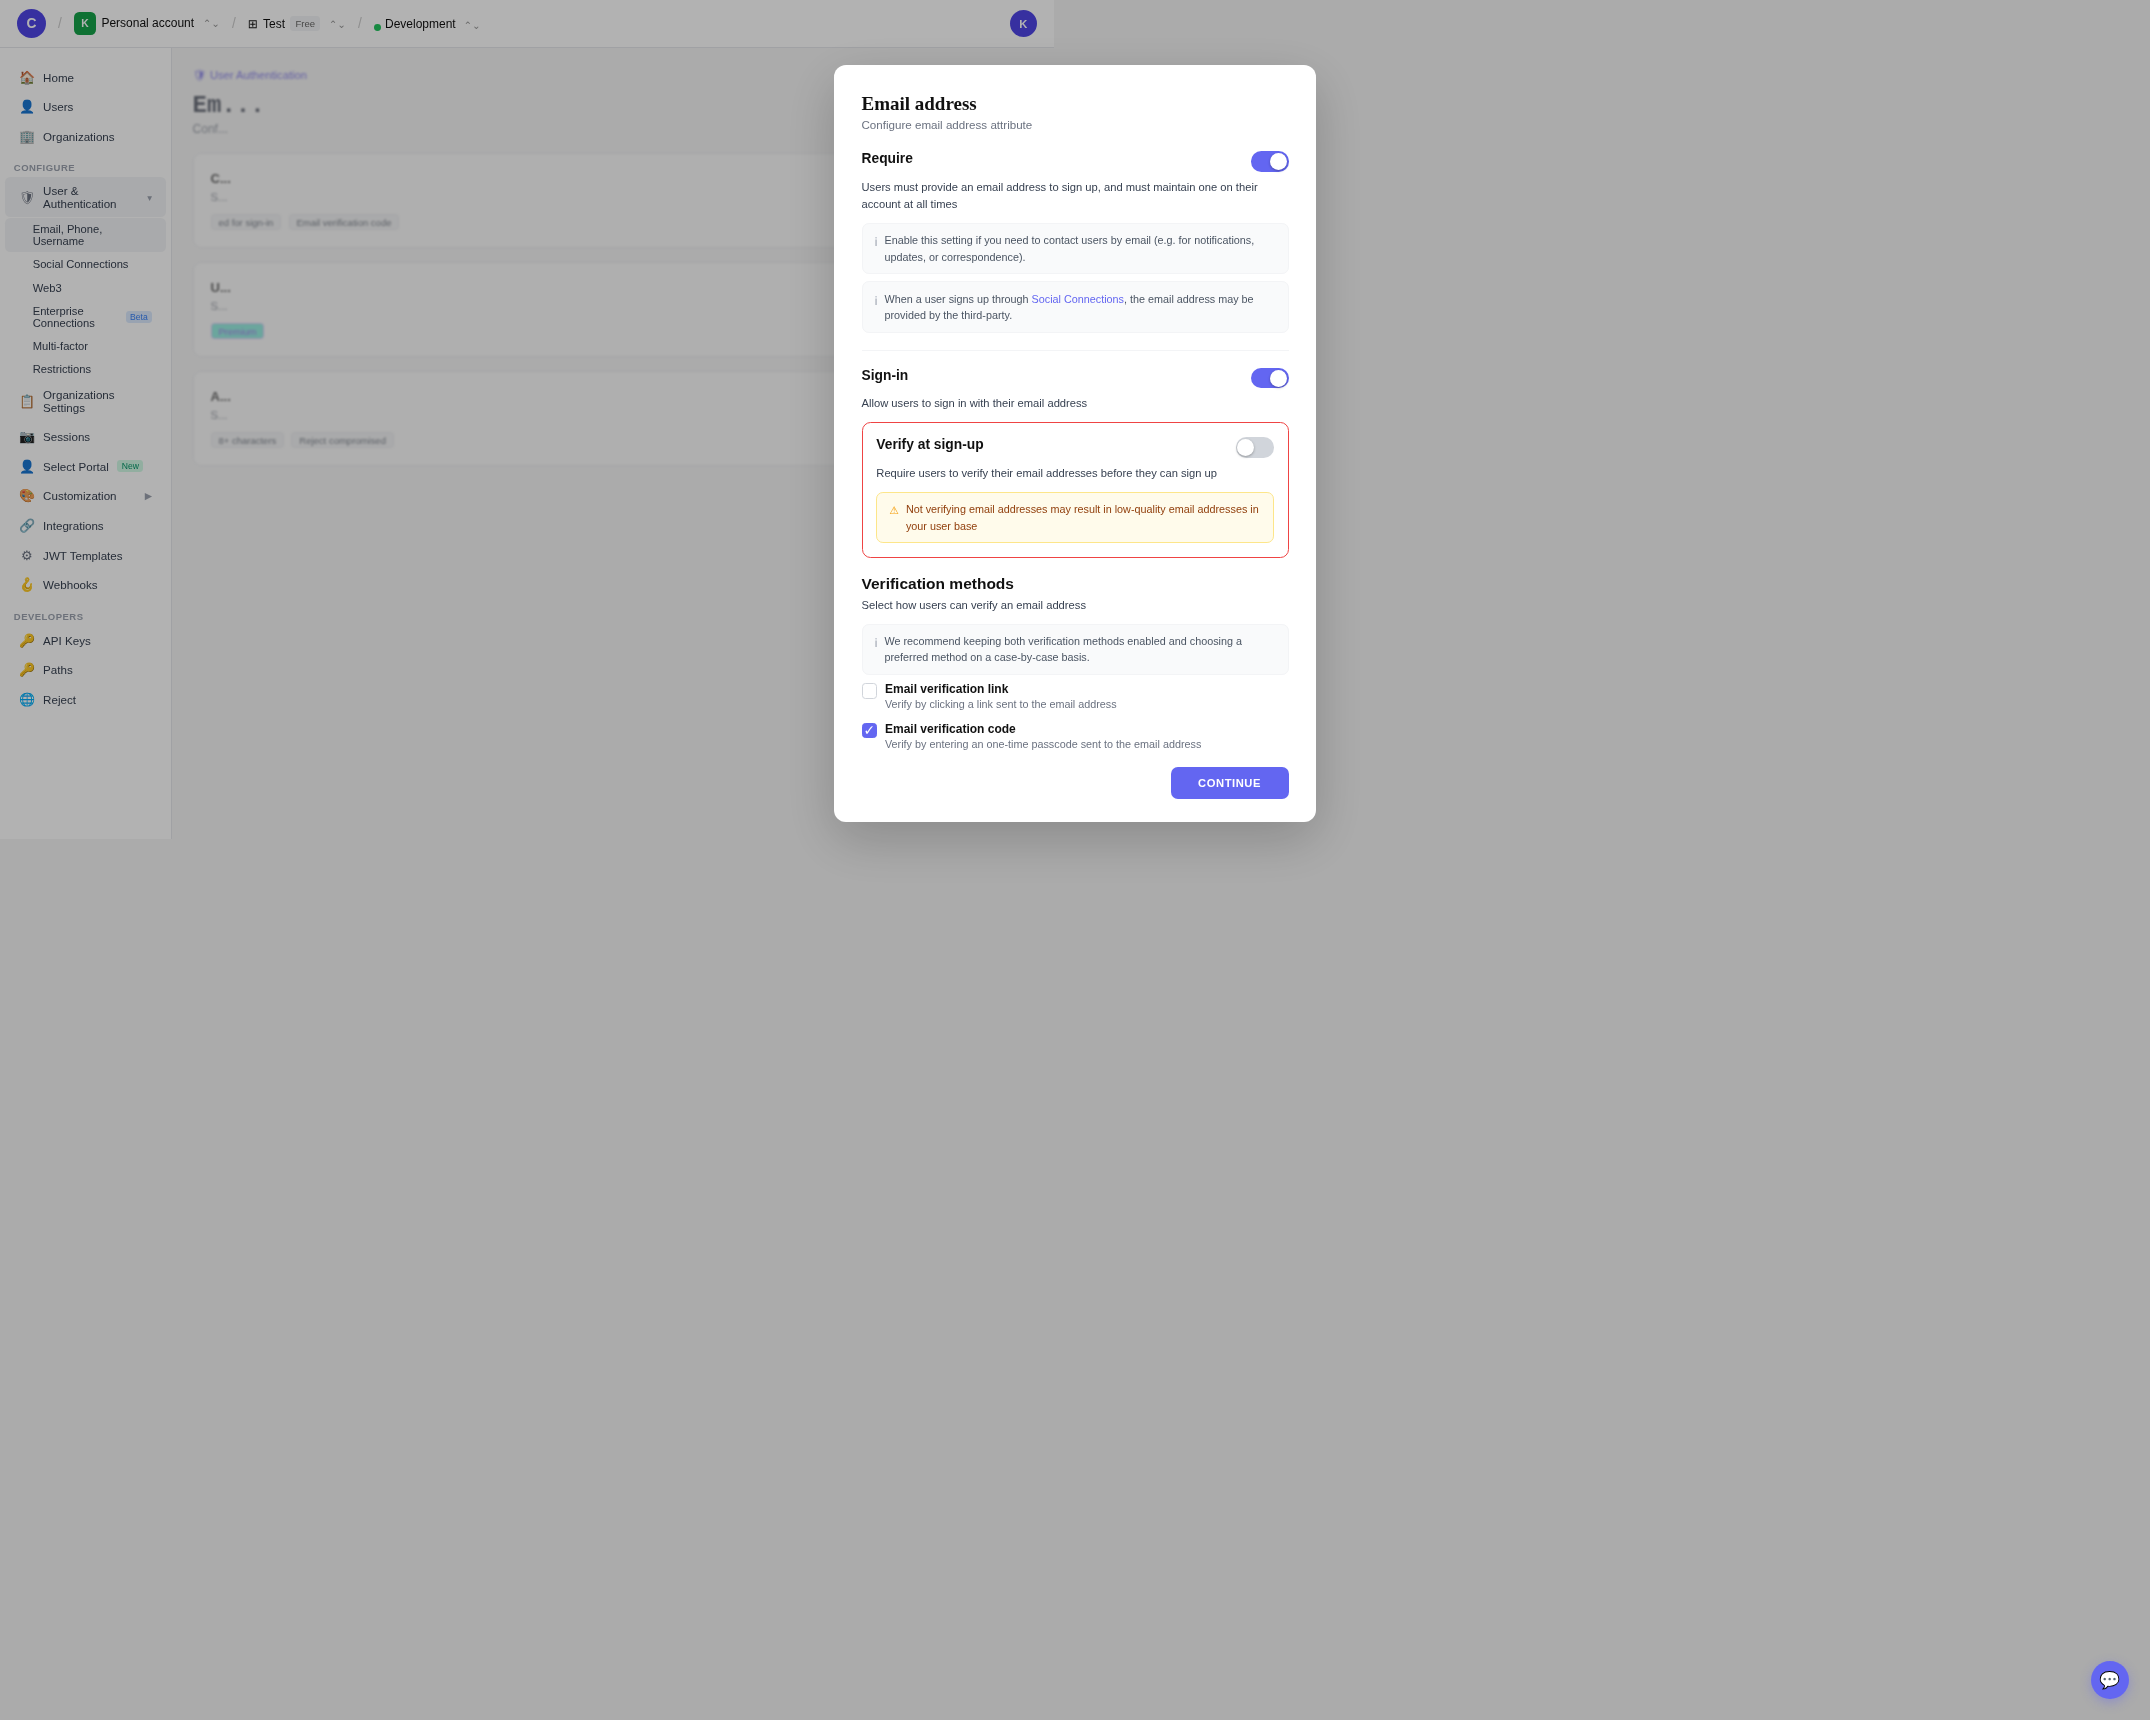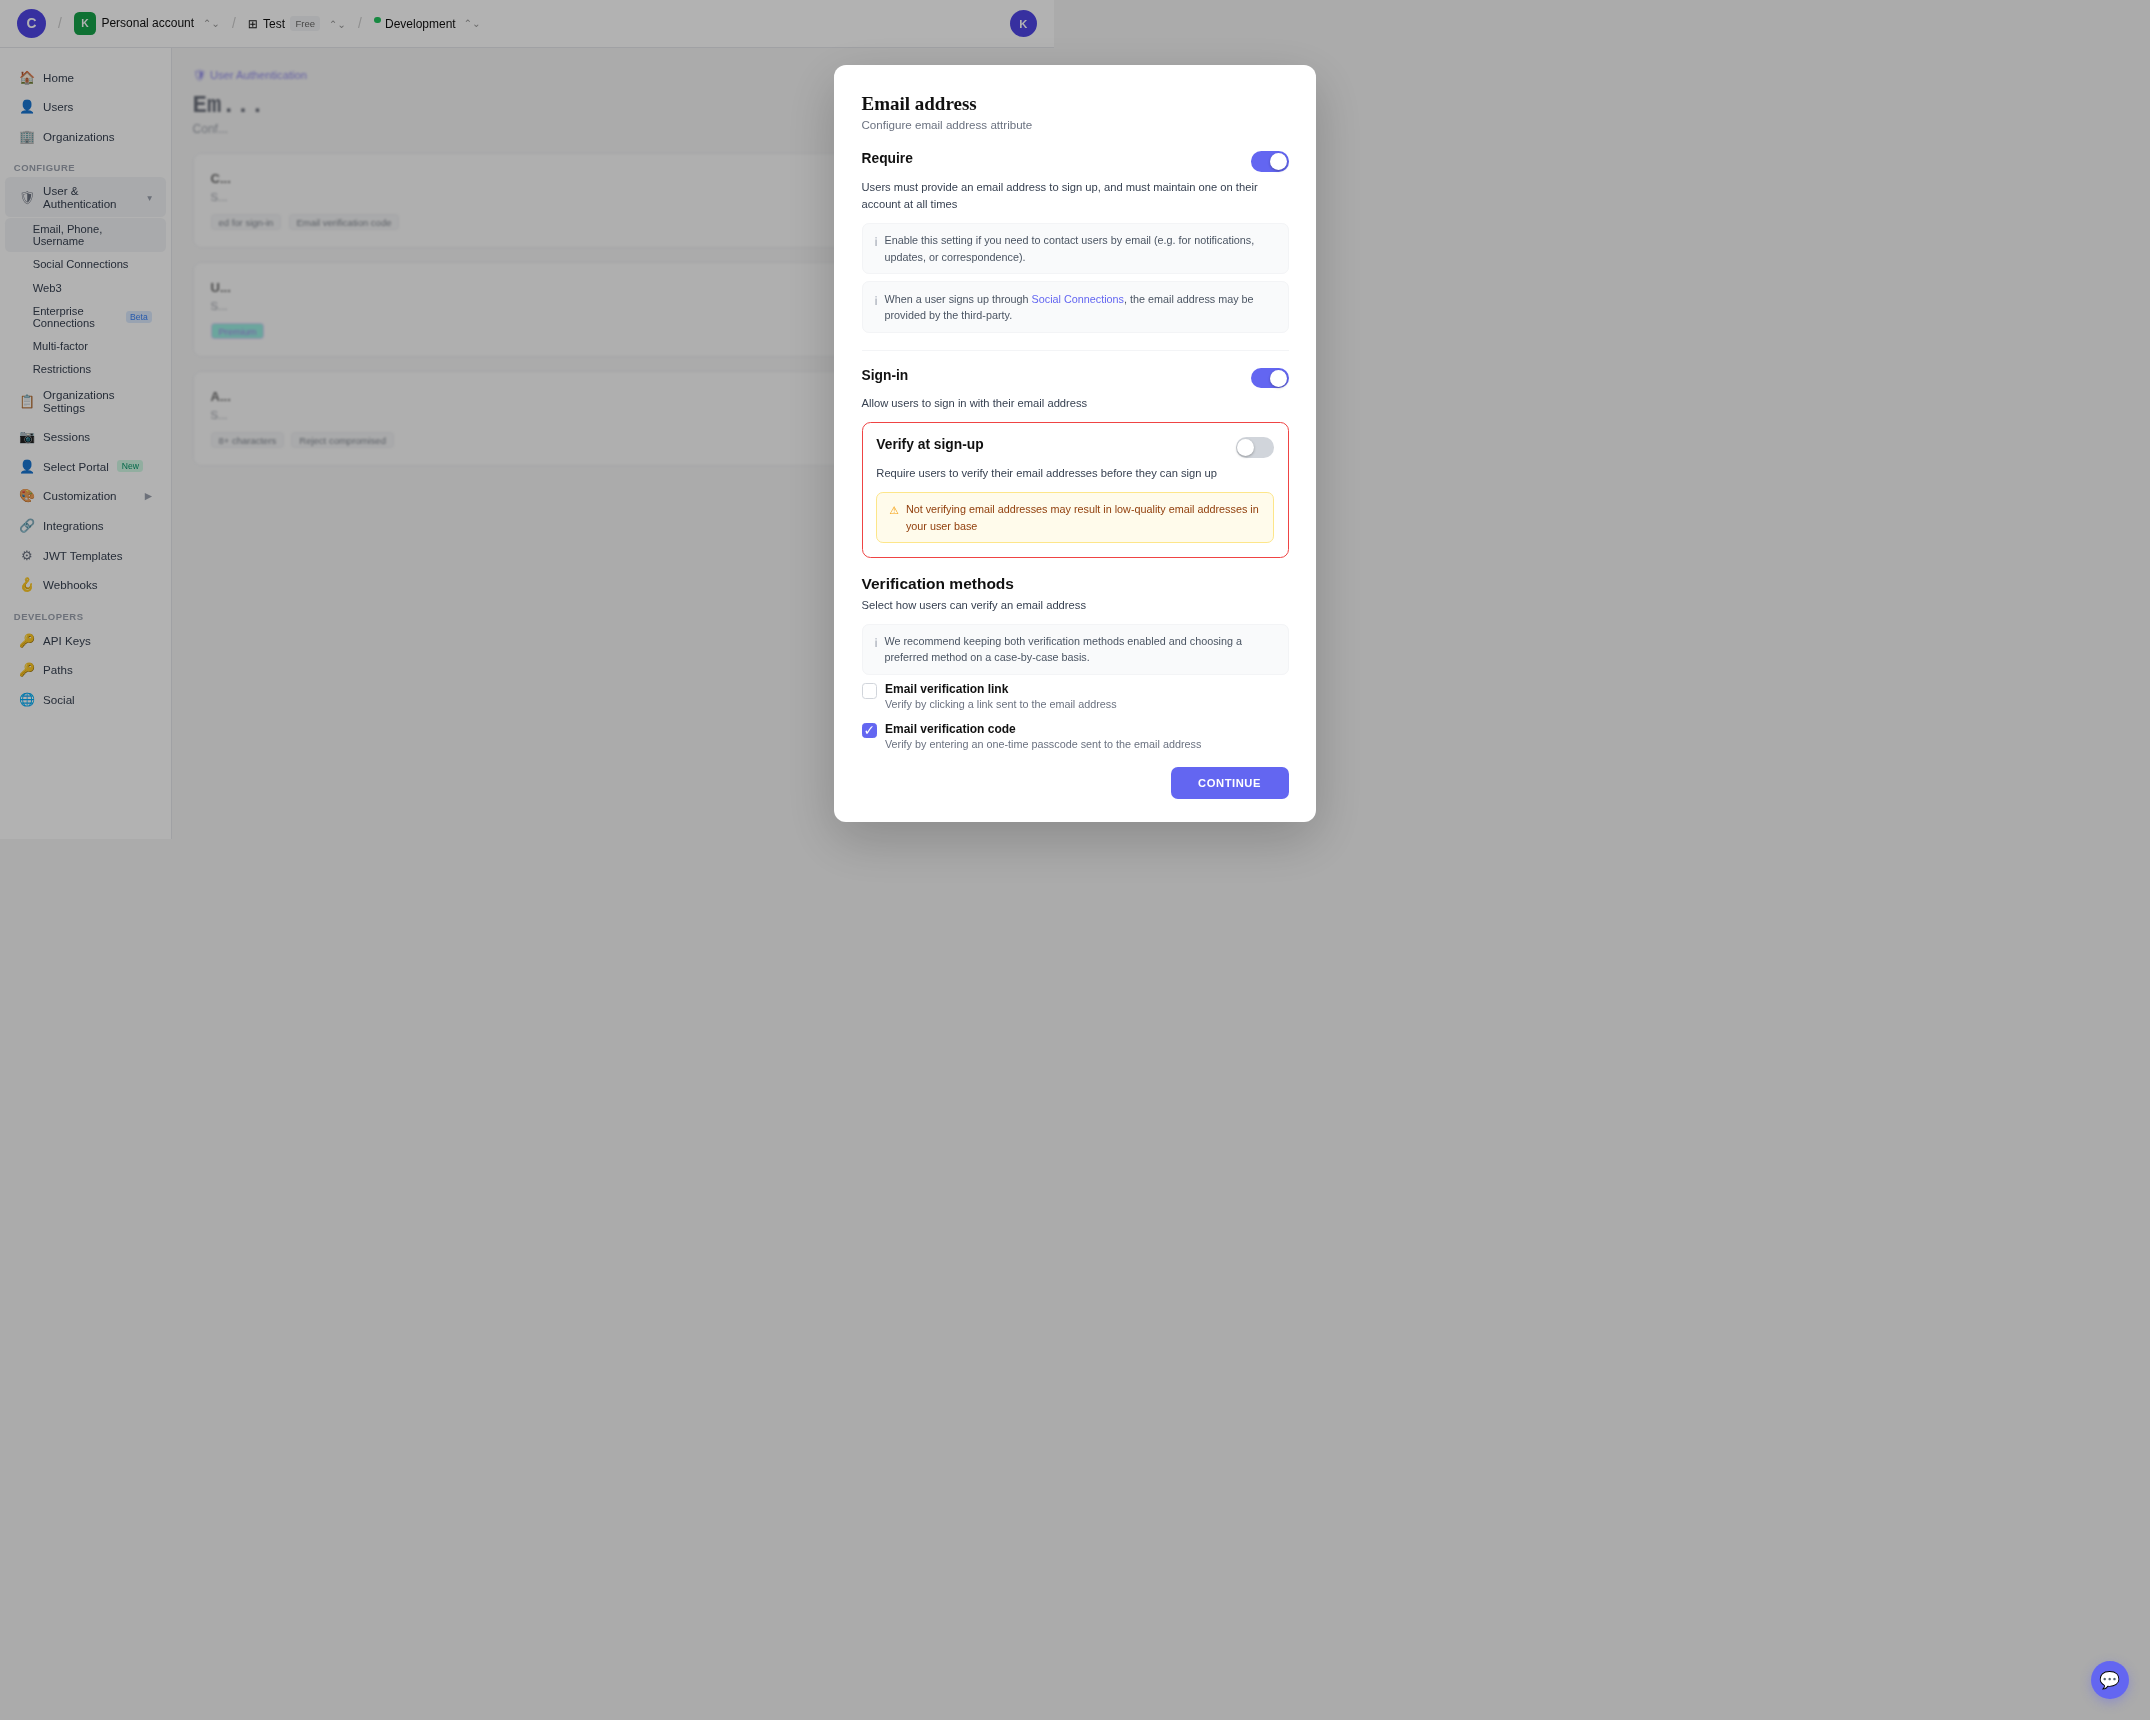--- a/index.html
+++ b/index.html
@@ -39,21 +39,21 @@
     .topnav-arrows { color: #999; font-size: 10.3px; margin-left: 3.4px; }
     .topnav-app {
       display: flex; align-items: center; gap: 5.2px;
       font-size: 12px; color: #111;
     }
     .badge-free {
       background: #f3f4f6; color: #666;
       font-size: 9.5px; padding: 1.7px 5.2px; border-radius: 3.4px;
     }
     .badge-dev {
-      display: flex; align-items: flex-start; gap: 4.3px;
+      display: flex; align-items: flex-end; gap: 4.3px;
       font-size: 12px; color: #111;
     }
     .dot-green { width: 6.9px; height: 6.9px; background: #22c55e; border-radius: 50%; }
     .topnav-right-avatar {
       margin-left: auto;
       width: 27.5px; height: 27.5px;
       background: #4f46e5;
       border-radius: 50%;
       display: flex; align-items: center; justify-content: center;
       color: white; font-size: 11.2px; font-weight: bold;
@@ -364,21 +364,21 @@
     <div class="sidebar-item">
       <span class="sidebar-icon">🔑</span>
       <span>API Keys</span>
     </div>
     <div class="sidebar-item">
       <span class="sidebar-icon">🔑</span>
       <span>Paths</span>
     </div>
     <div class="sidebar-item">
       <span class="sidebar-icon">🌐</span>
-      <span>Social</span>
+      <span>Reject</span>
     </div>
   </aside>
 
   <main class="main-content">
     <div class="breadcrumb">
       <span class="breadcrumb-link">🛡 User Authentication</span>
     </div>
     <div class="main-header">
       <div class="main-title">Em...</div>
       <div class="main-subtitle">Conf...</div>

